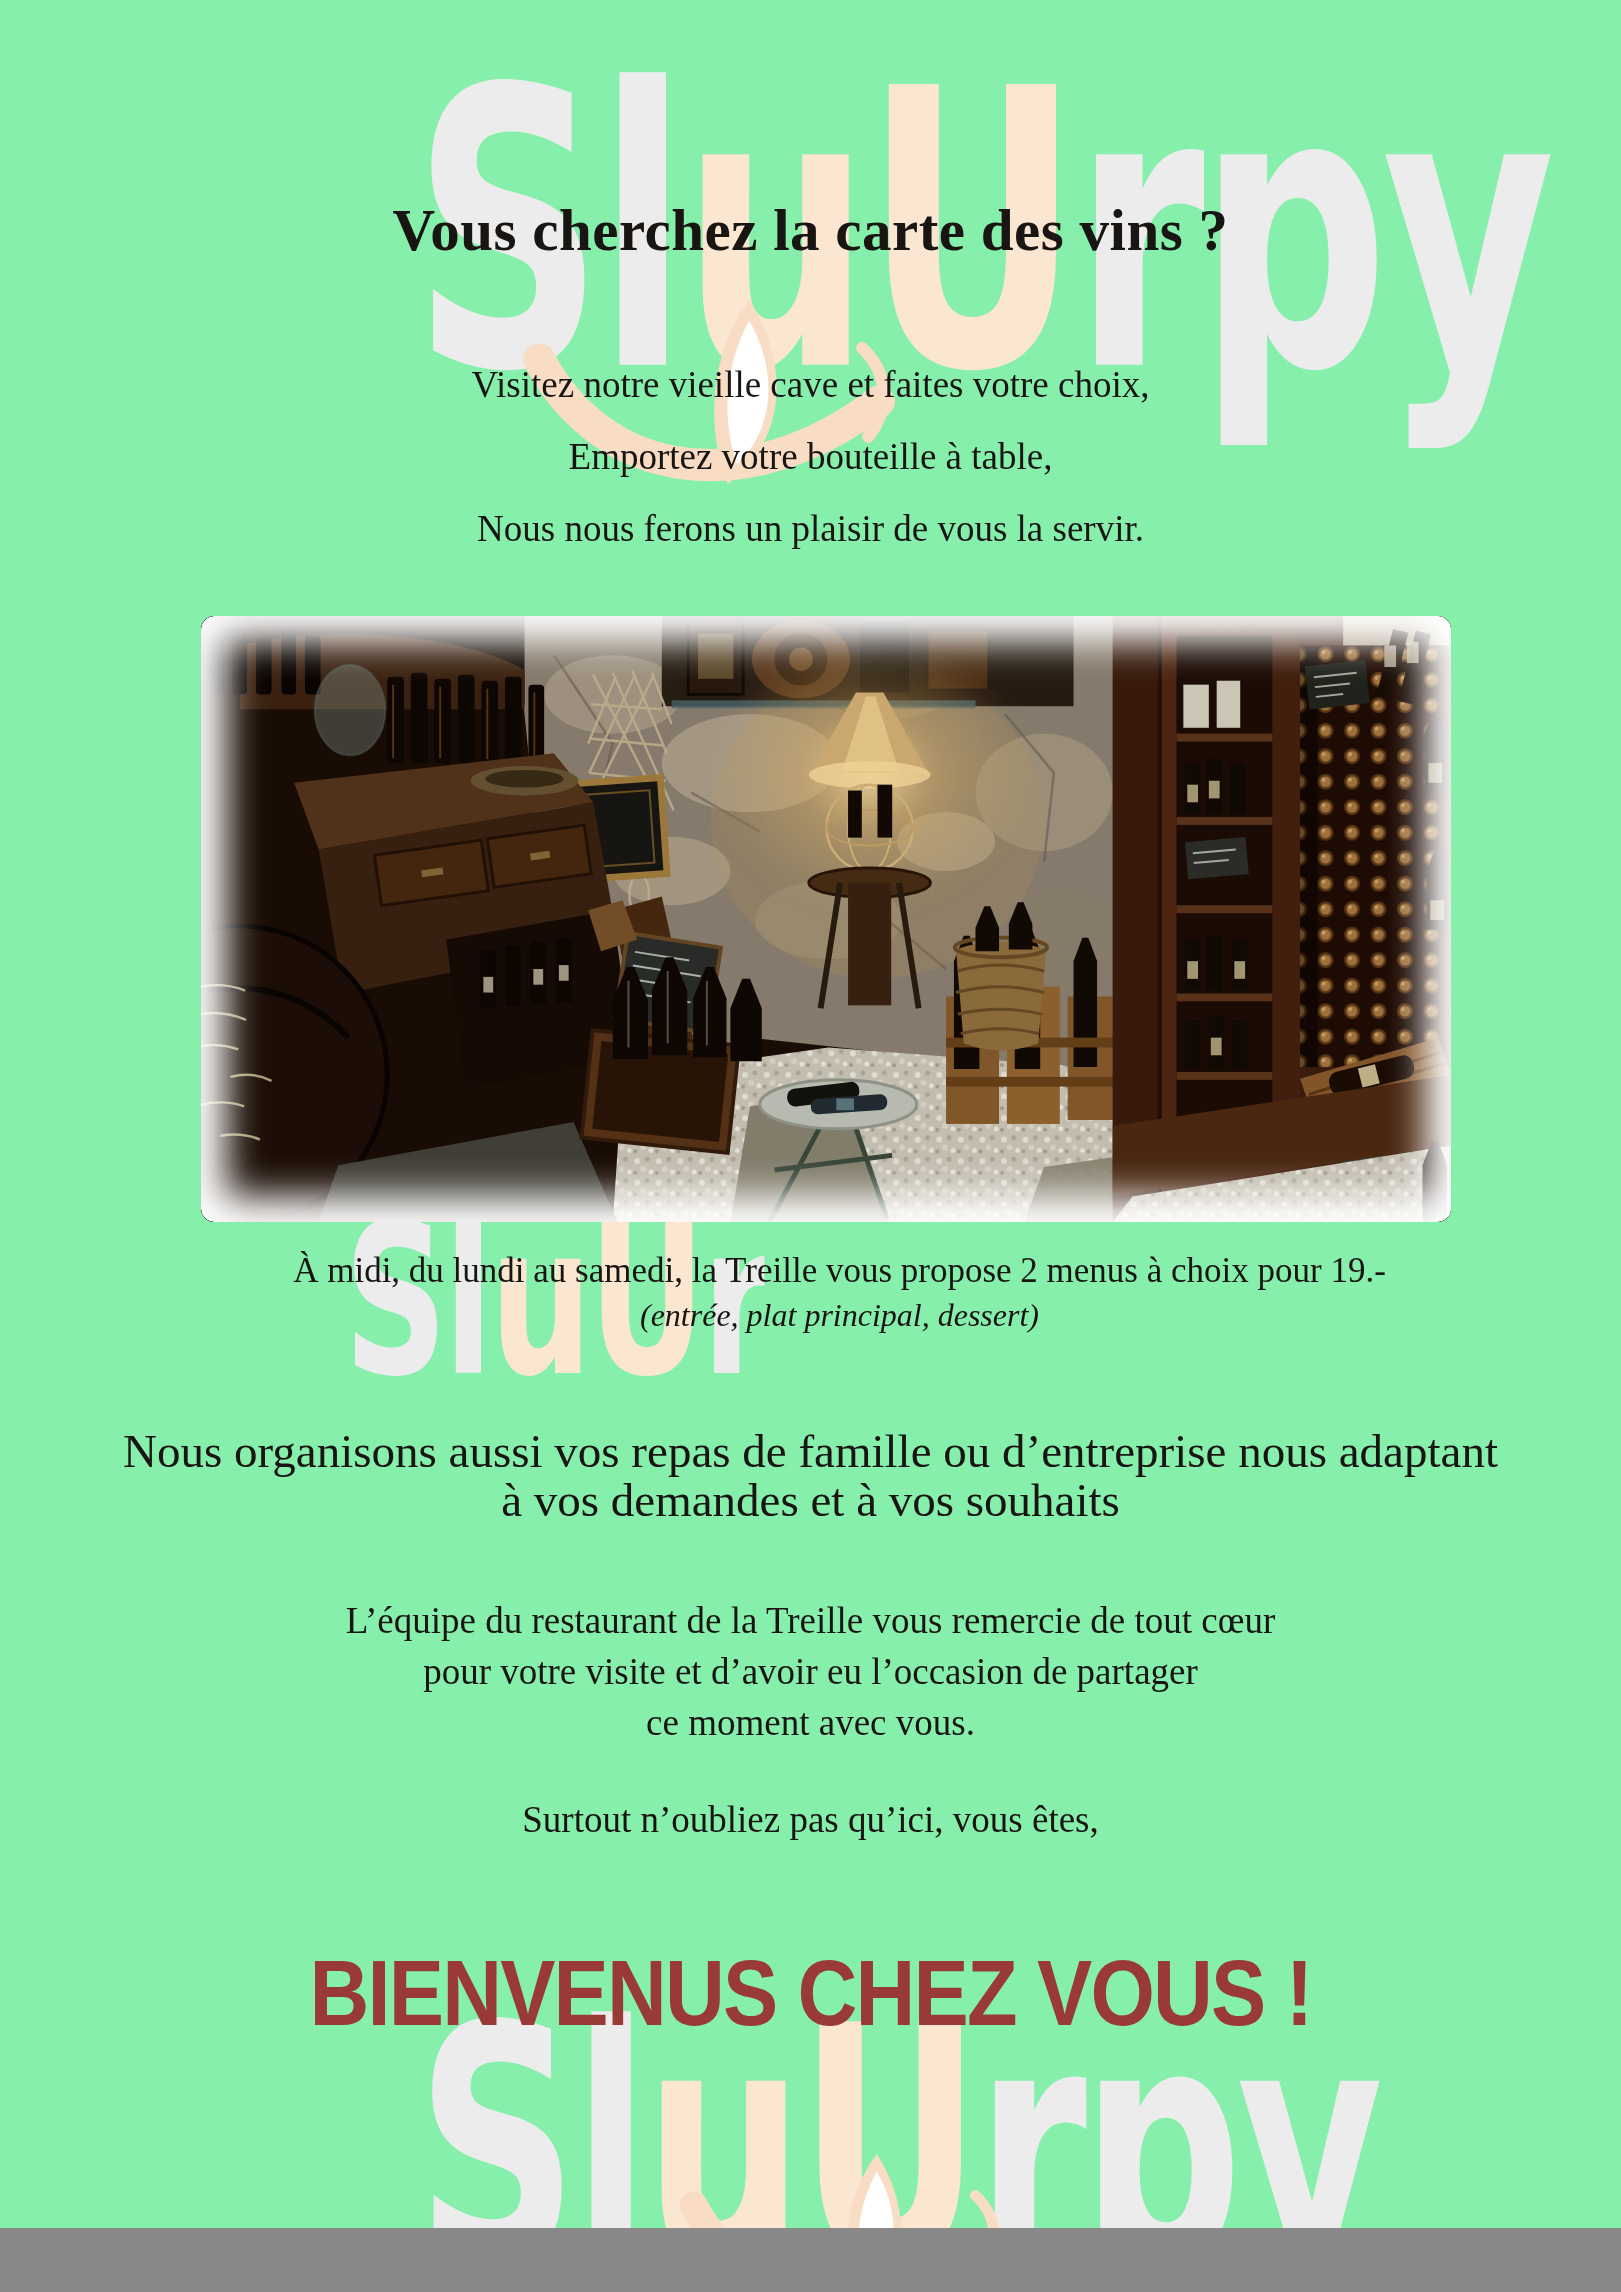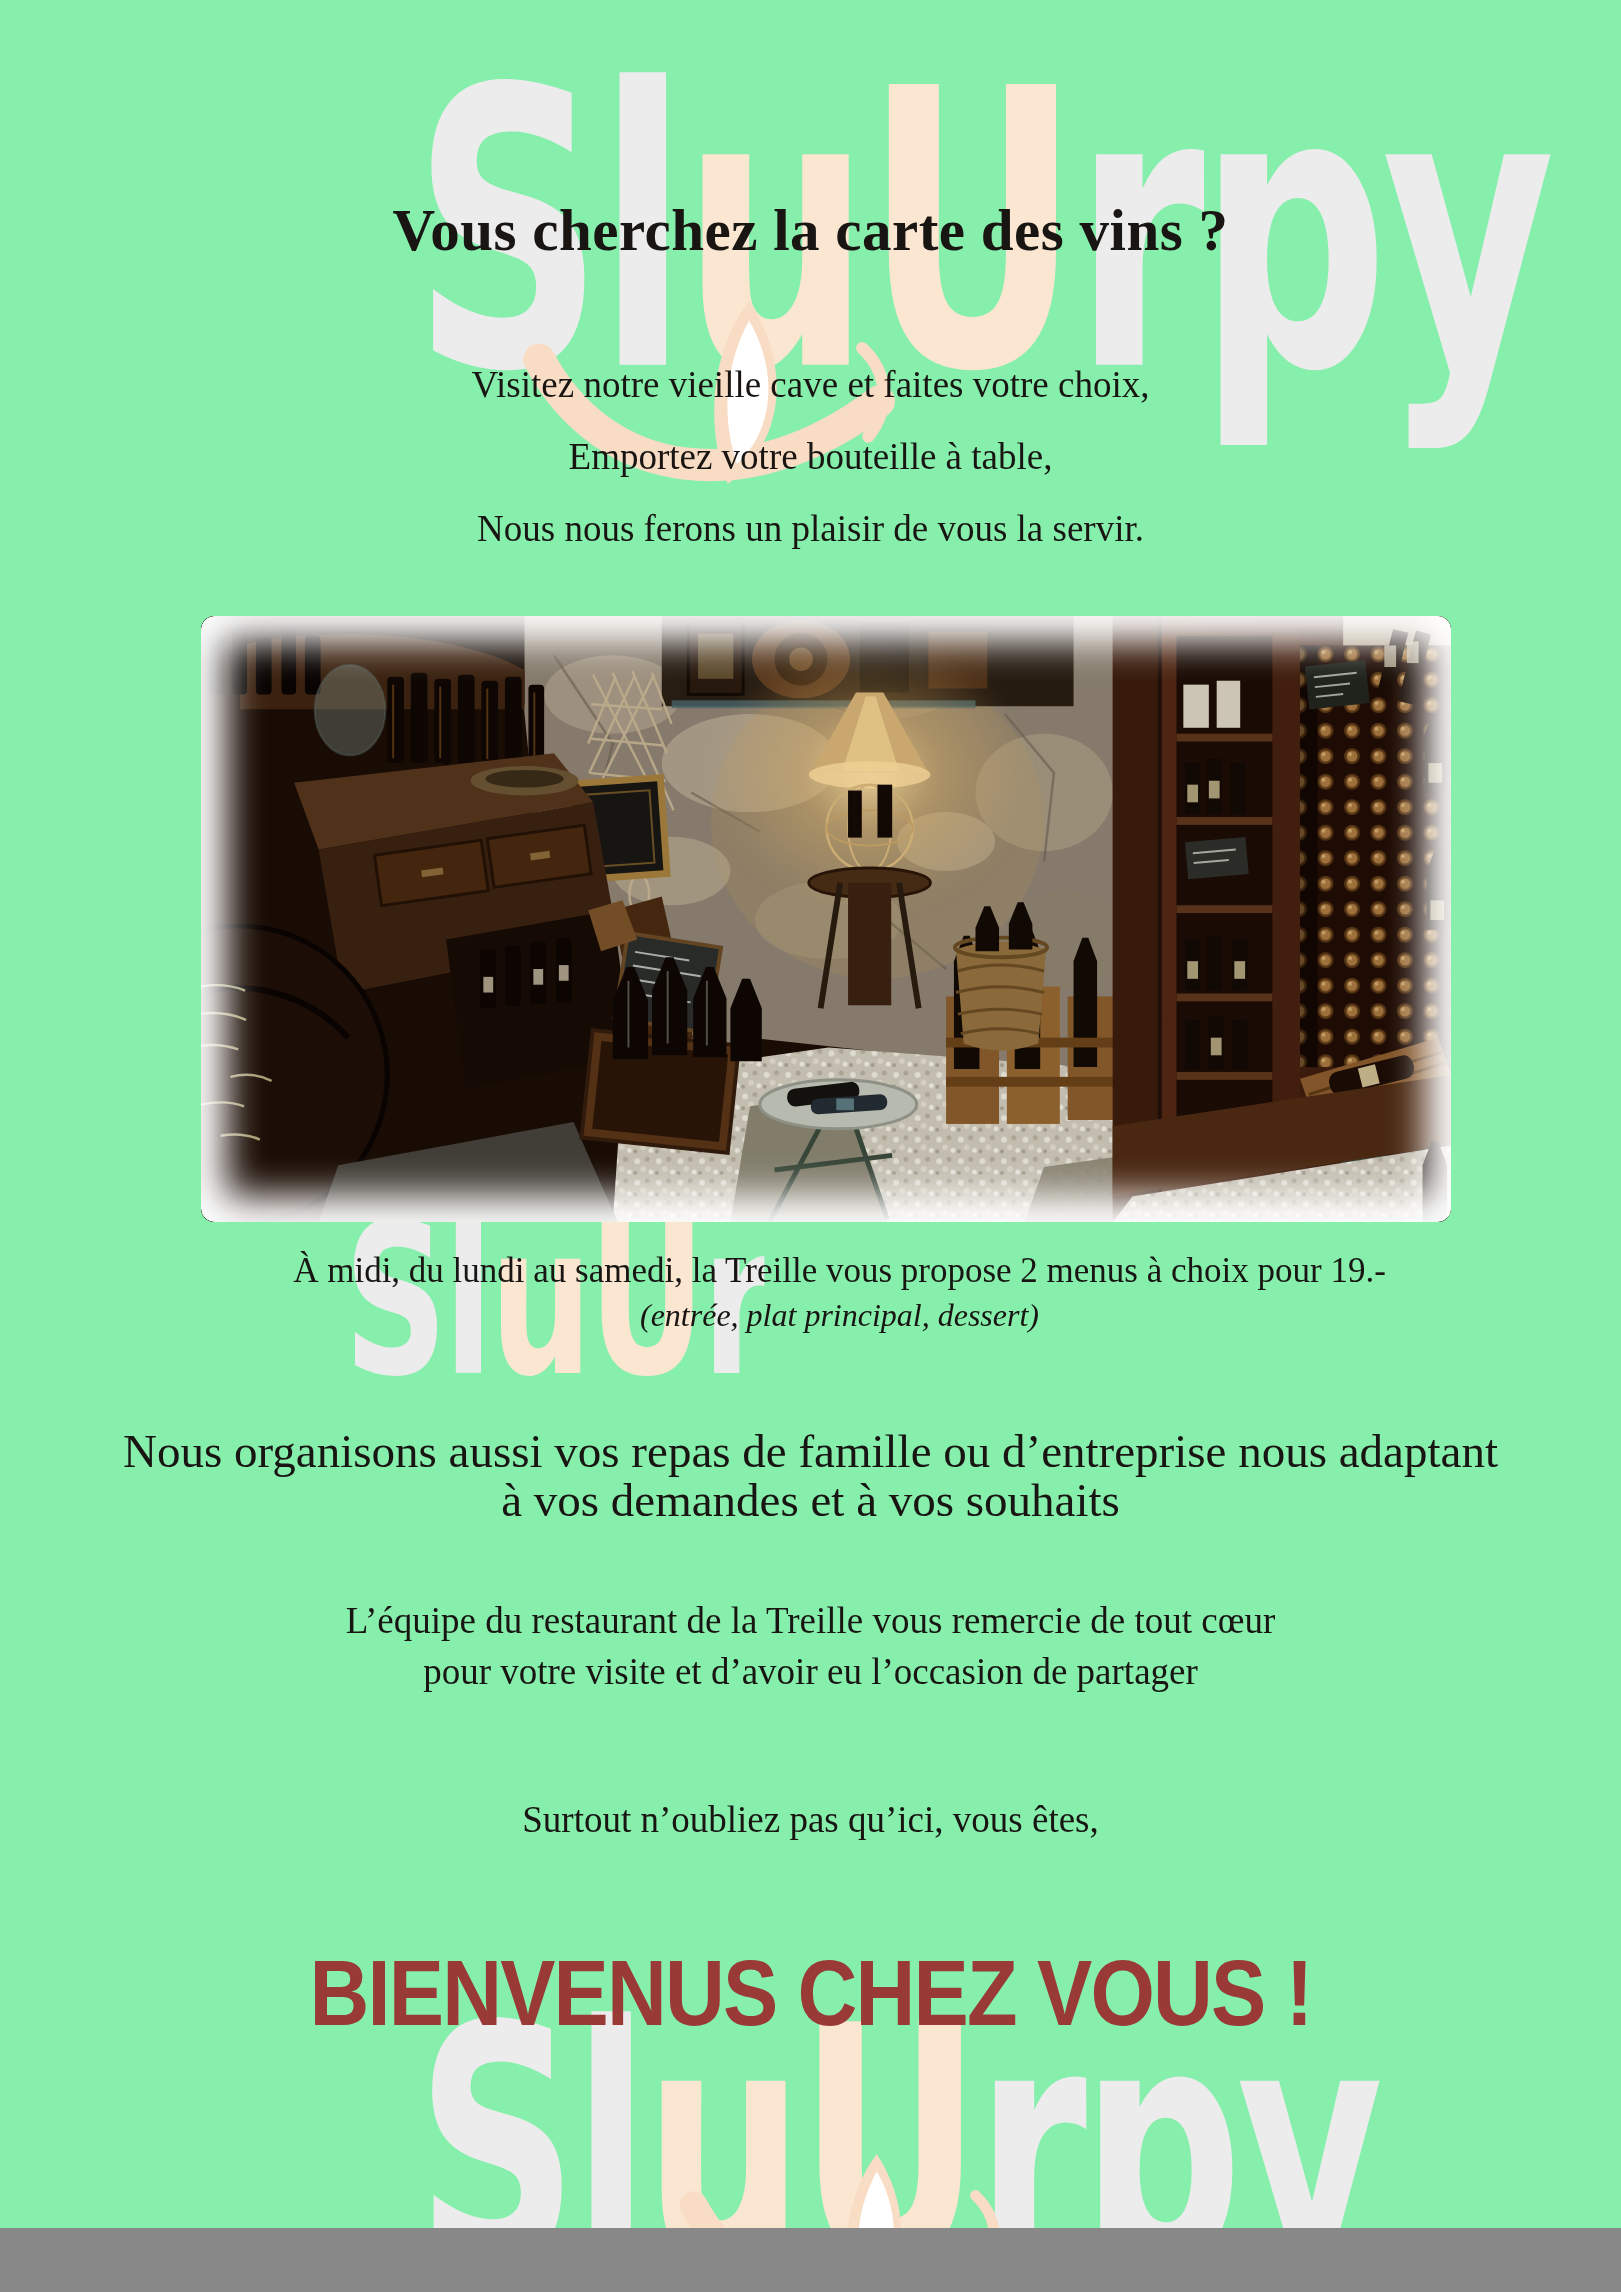--- a/index.html
+++ b/index.html
@@ -421,20 +421,21 @@
   </div>
 
   <div class="events">
     <div>Nous organisons aussi vos repas de famille ou d’entreprise nous adaptant</div>
     <div>à vos demandes et à vos souhaits</div>
   </div>
 
   <div class="thanks">
     <div>L’équipe du restaurant de la Treille vous remercie de tout cœur</div>
     <div>pour votre visite et d’avoir eu l’occasion de partager</div>
+    <div>ce moment avec vous.</div>
   </div>
 
   <div class="reminder">Surtout n’oubliez pas qu’ici, vous êtes,</div>
 
   <div class="banner" style="color: rgb(153, 58, 54);">BIENVENUS CHEZ VOUS !</div>
 
 </div>
 
 
 </body></html>

